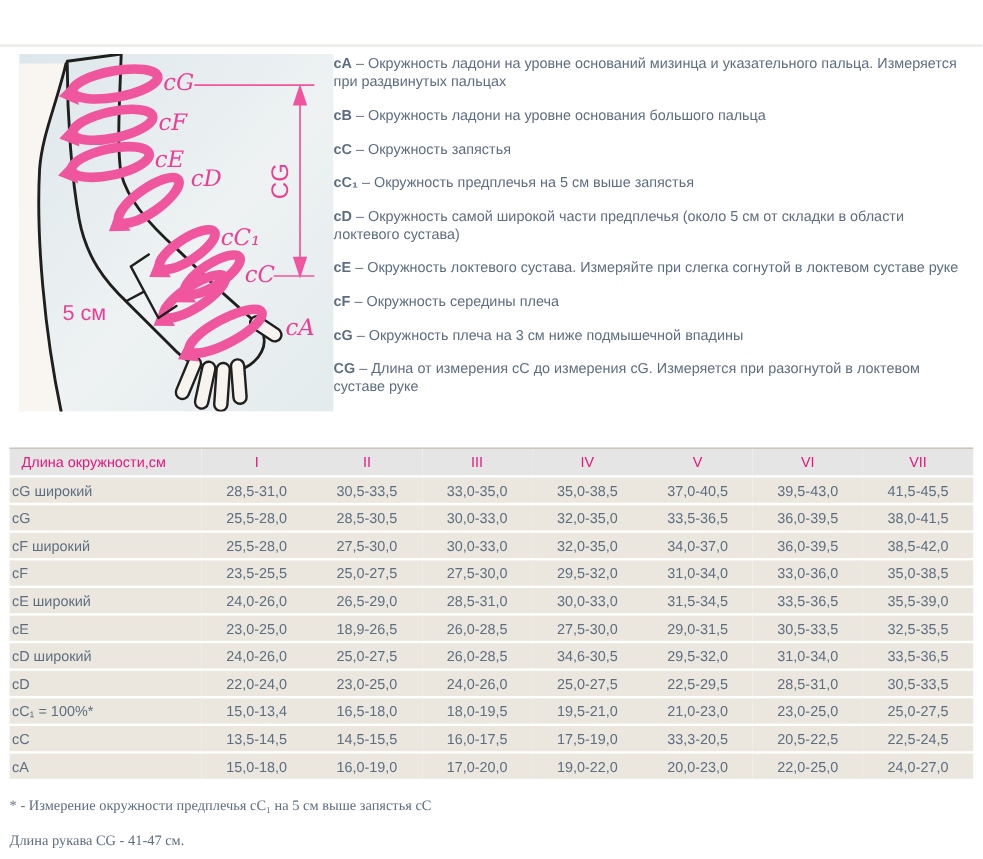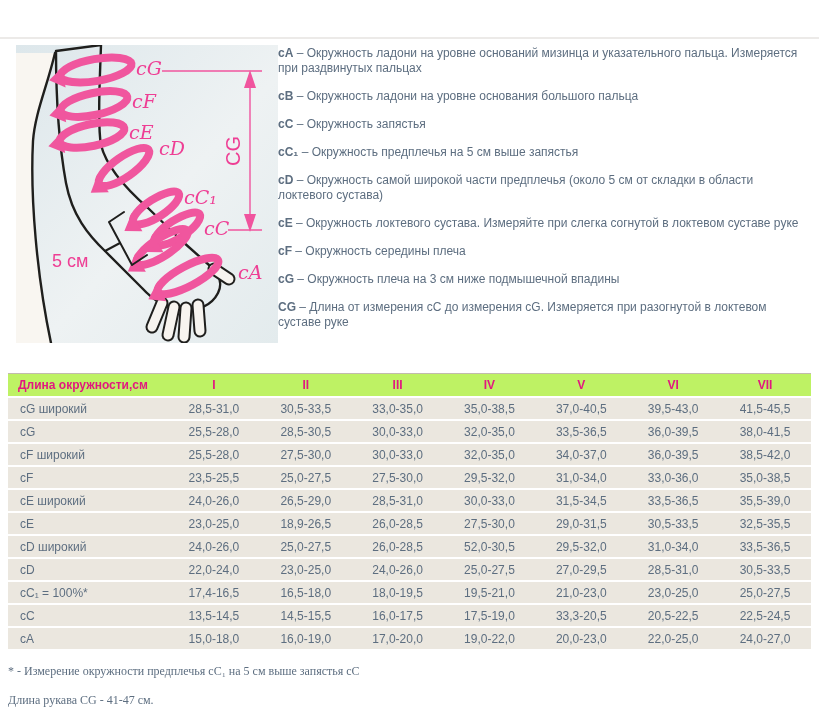--- a/index.html
+++ b/index.html
@@ -11,23 +11,23 @@
   .measure { position:absolute; top:45px; left:16px; display:flex; align-items:flex-start; }
   svg.illus { width:262px; height:298px; display:block; flex:0 0 auto; }
 
   .defs { width:524px; padding-top:1px; }
   .def { margin:0 0 13px 0; font-size:12px; line-height:15px; color:#5d6e80; }
   .def .term { font-weight:bold; }
 
   .tbl-wrap { position:absolute; top:371px; left:8px; width:803px; }
   table { width:100%; border-collapse:separate; border-spacing:0 2px; table-layout:fixed; }
   th, td { font-size:12px; color:#5d6e80; height:21px; padding:0; overflow:hidden; white-space:nowrap; }
-  thead th { background:#bef264; color:#e2187f; font-weight:bold; height:22px; border-top:1px solid #c2bbad; text-align:center; }
+  thead th { background:#e5e5e5; color:#e2187f; font-weight:normal; height:22px; border-top:1px solid #c2bbad; text-align:center; }
   thead th.lbl { text-align:left; padding-left:10px; width:150px; }
-  tbody th { background:#ebe7df; text-align:left; padding-left:12px; font-weight:normal; }
+  tbody th { background:#ebe7df; text-align:left; padding-left:2px; font-weight:normal; }
   tbody td { background:#ebe7df; text-align:center; }
 
   .footnotes { position:absolute; top:664px; left:8px; font-size:12px; color:#5d6e80; }
   .footnotes p { margin:0 0 14px 0;font-family:Liberation Serif, serif; }
 
   
   .band ellipse { fill:none; stroke:#f0569e; stroke-width:8; }
   .band polygon { fill:#f0569e; }
   .band-label { font-family:"DejaVu Serif",serif; font-style:italic; font-size:19px; fill:#ee3e94; }
   .dim line { stroke:#f0549e; stroke-width:1.4; }
@@ -299,51 +299,51 @@
 
   <tr>
     <th>cD широкий</th>
 
   <td>24,0-26,0</td>
 
   <td>25,0-27,5</td>
 
   <td>26,0-28,5</td>
 
-  <td>52,0-30,5</td>
+  <td>34,6-30,5</td>
 
   <td>29,5-32,0</td>
 
   <td>31,0-34,0</td>
 
   <td>33,5-36,5</td>
 </tr>
 
   <tr>
     <th>cD</th>
 
   <td>22,0-24,0</td>
 
   <td>23,0-25,0</td>
 
   <td>24,0-26,0</td>
 
   <td>25,0-27,5</td>
 
-  <td>27,0-29,5</td>
+  <td>22,5-29,5</td>
 
   <td>28,5-31,0</td>
 
   <td>30,5-33,5</td>
 </tr>
 
   <tr>
     <th>cC₁ = 100%*</th>
 
-  <td>17,4-16,5</td>
+  <td>15,0-13,4</td>
 
   <td>16,5-18,0</td>
 
   <td>18,0-19,5</td>
 
   <td>19,5-21,0</td>
 
   <td>21,0-23,0</td>
 
   <td>23,0-25,0</td>

